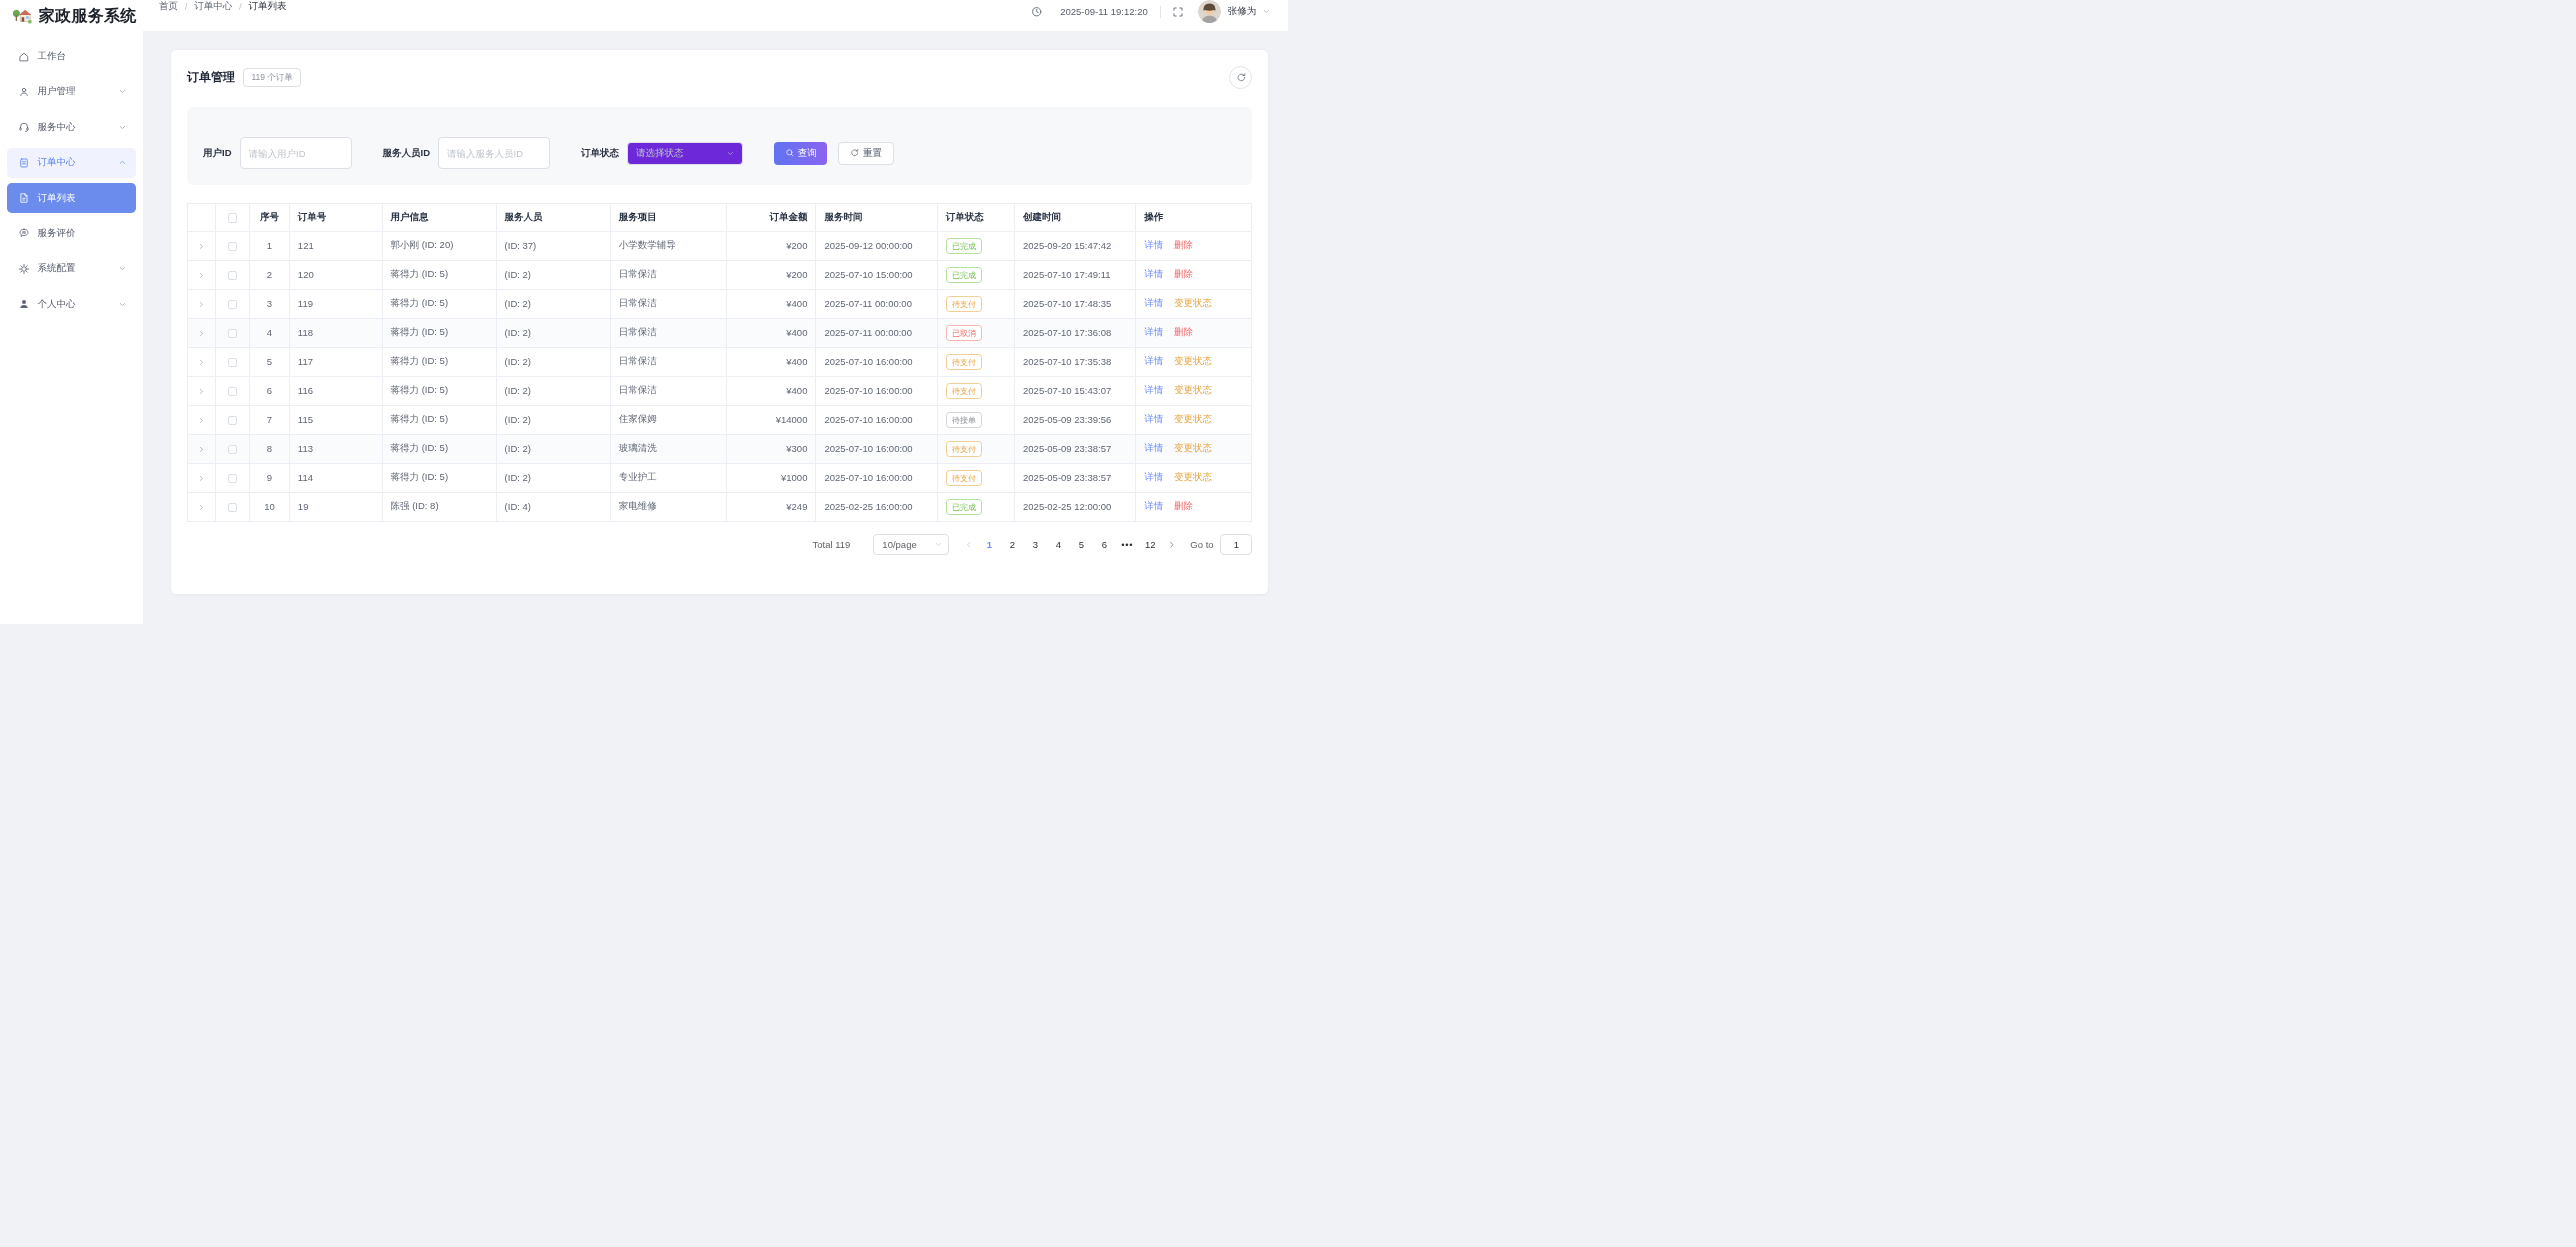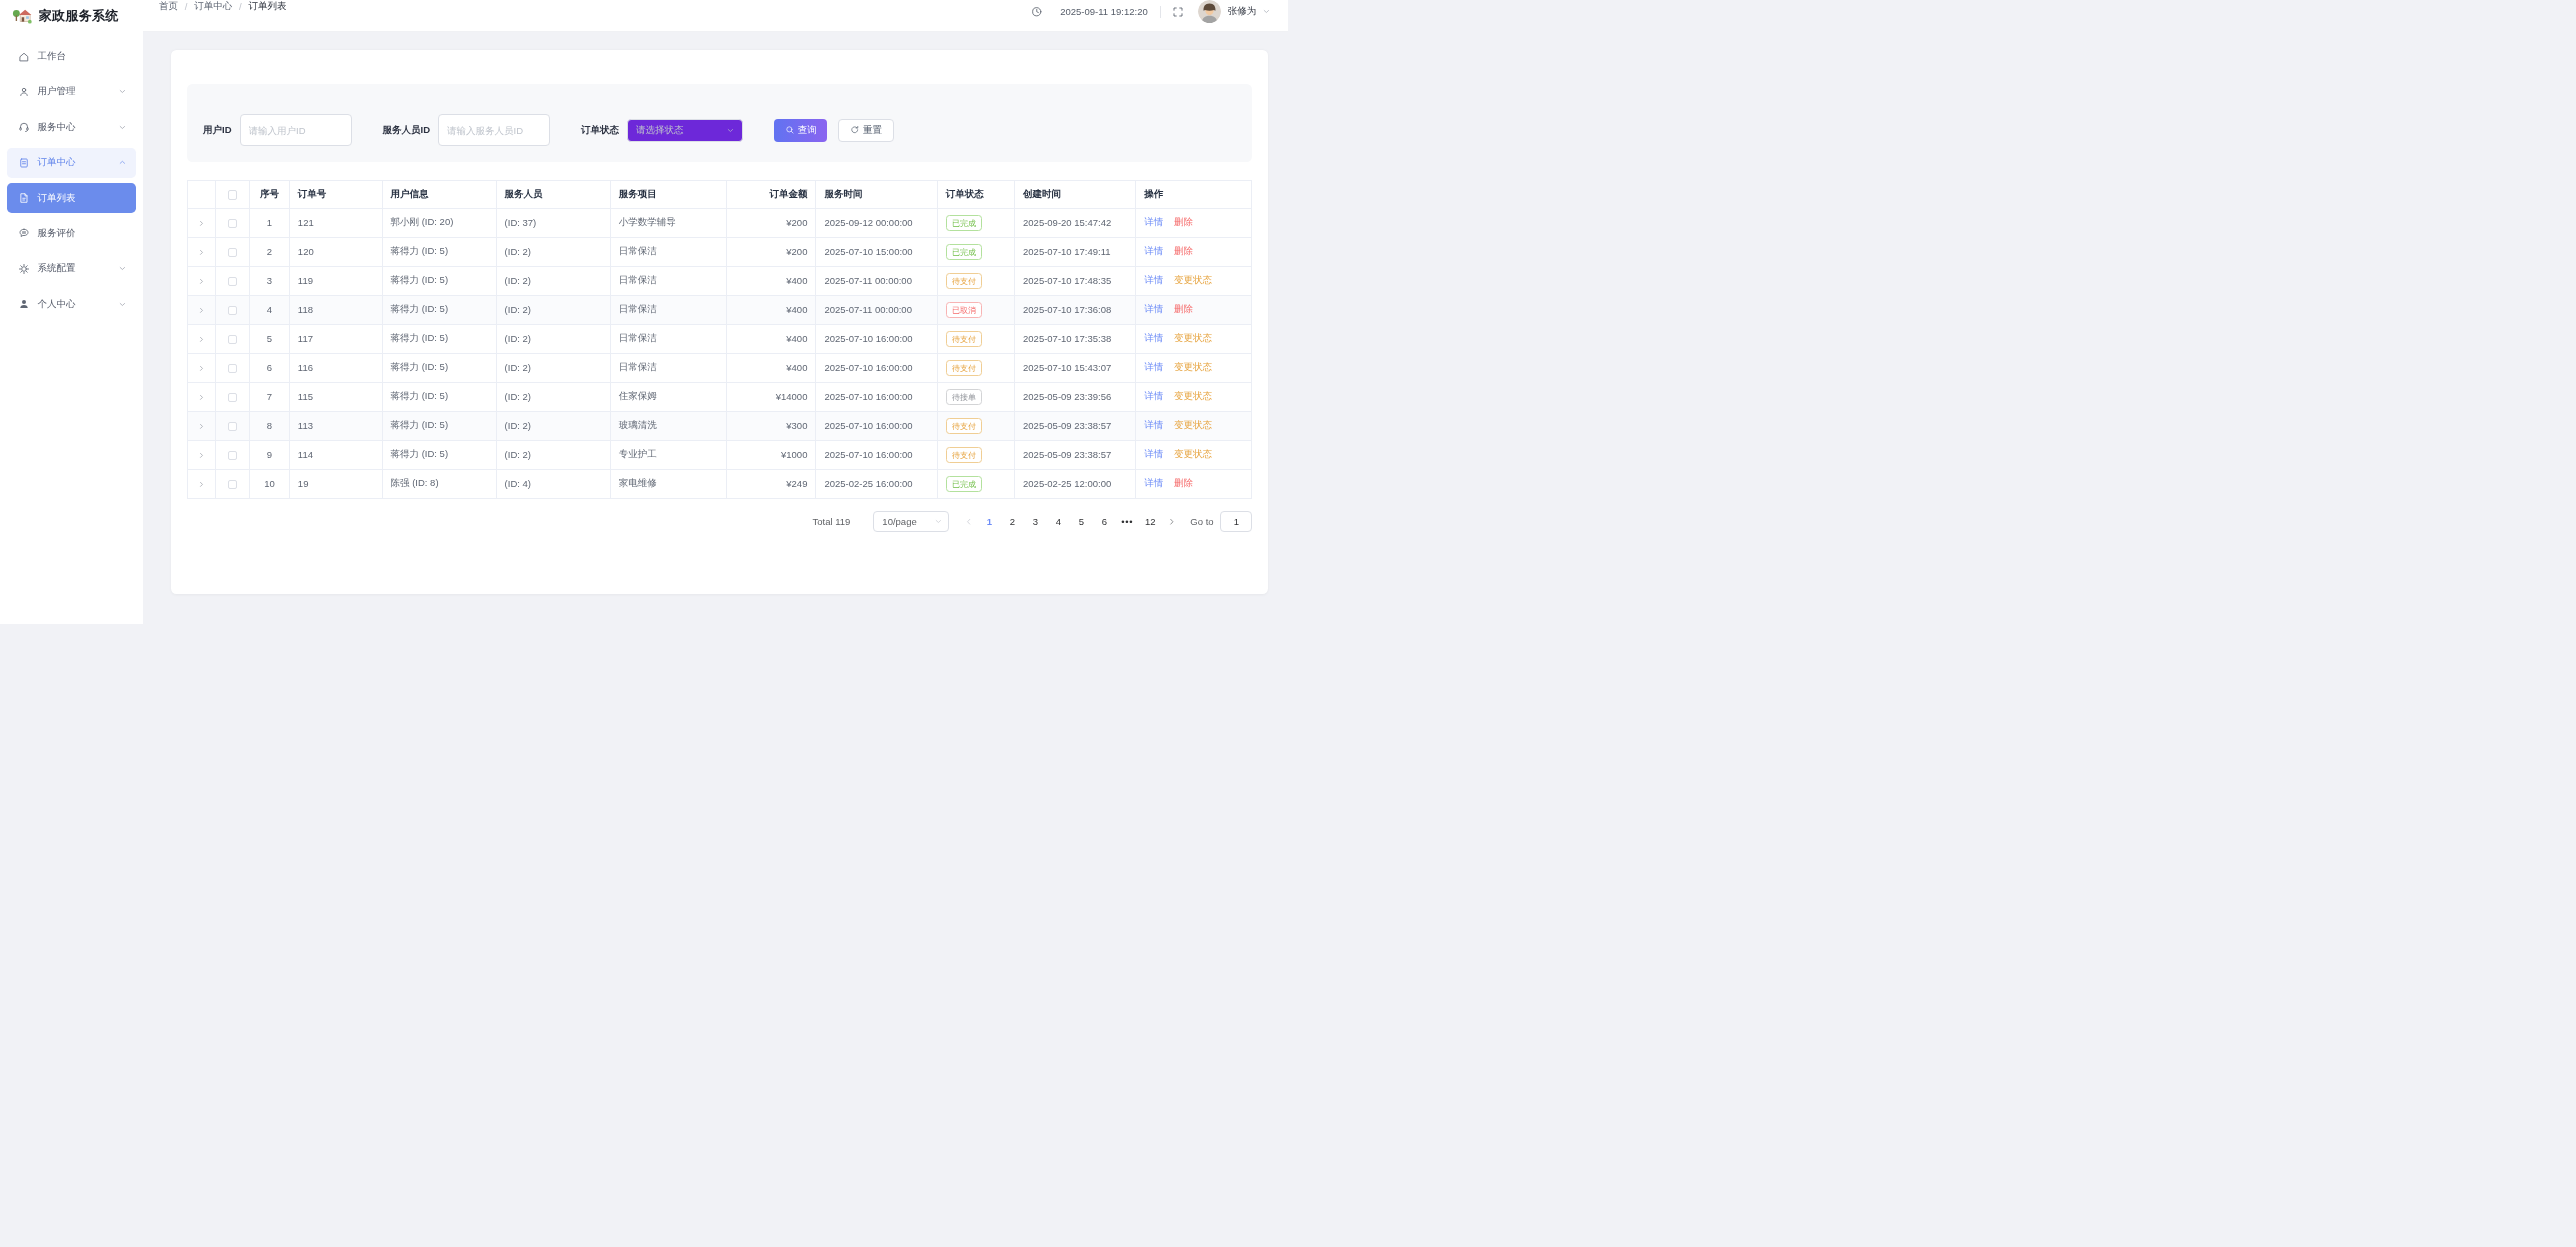--- a/index.html
+++ b/index.html
@@ -7,21 +7,21 @@
   body {
     font-family:"Liberation Sans","DejaVu Sans",sans-serif;
     font-size:9.5px; color:#303133; background:#f1f2f6; overflow:hidden; position:relative;
   }
   svg.ic { fill:none; stroke:currentColor; stroke-width:1.7; stroke-linecap:round; stroke-linejoin:round; flex:none; }
 
   
   .sidebar { position:absolute; left:0; top:0; bottom:0; width:143px; background:#fff; z-index:3; }
   .logo-row { height:32px; display:flex; align-items:center; padding:0 0 0 12px; }
   .logo-mark { width:20px; height:18px; margin-right:6.8px; flex:none; }
-  .app-title { font-size:13px; font-weight:700; color:#1d2129; letter-spacing:0.3px; white-space:nowrap; }
+  .app-title { font-size:16px; font-weight:700; color:#1d2129; letter-spacing:0.3px; white-space:nowrap; }
   .menu { padding:9.5px 6.8px 0; }
   .menu-item { height:30px; margin-bottom:5.4px; border-radius:4.7px; display:flex; align-items:center;
                padding:0 9.5px 0 10.8px; color:#515766; cursor:pointer; }
   .menu-item .mi-ic { color:#5f6673; margin-right:8px; }
   .mi-label { font-size:9.5px; }
   .mi-chev { margin-left:auto; color:#8a909c; }
   .menu-item.parent-open { background:#f0f3fd; color:#5e82ea; }
   .menu-item.parent-open .mi-ic, .menu-item.parent-open .mi-chev { color:#5e82ea; }
   .menu-item.active { background:#6b8cec; color:#fff; }
   .menu-item.active .mi-ic { color:#fff; }
@@ -250,20 +250,30 @@
       <span class="user-name">张修为</span>
       <svg class="ic user-chev" width="8.8" height="8.8" viewBox="0 0 24 24">
         <path d="M6 9.5l6 5.5 6-5.5"></path>
       </svg>
     </div>
   </header>
 
   <div class="content">
     <div class="card">
 
+      <div class="card-head">
+        <span class="page-title">订单管理</span>
+        <span class="count-badge">119 个订单</span>
+        <span class="refresh-round">
+          <svg class="ic" width="10.8" height="10.8" viewBox="0 0 24 24">
+            <path d="M19.5 12a7.5 7.5 0 1 1-2.2-5.3"></path>
+              <path d="M19.6 3.6v4.2h-4.2"></path>
+          </svg>
+        </span>
+      </div>
 
       <div class="filter-panel">
         <div class="filter-row">
 
           <div class="f-field">
               <span class="f-label">用户ID</span>
               <input class="f-input" placeholder="请输入用户ID" style="">
             </div>
             <div class="f-field">
               <span class="f-label">服务人员ID</span>

